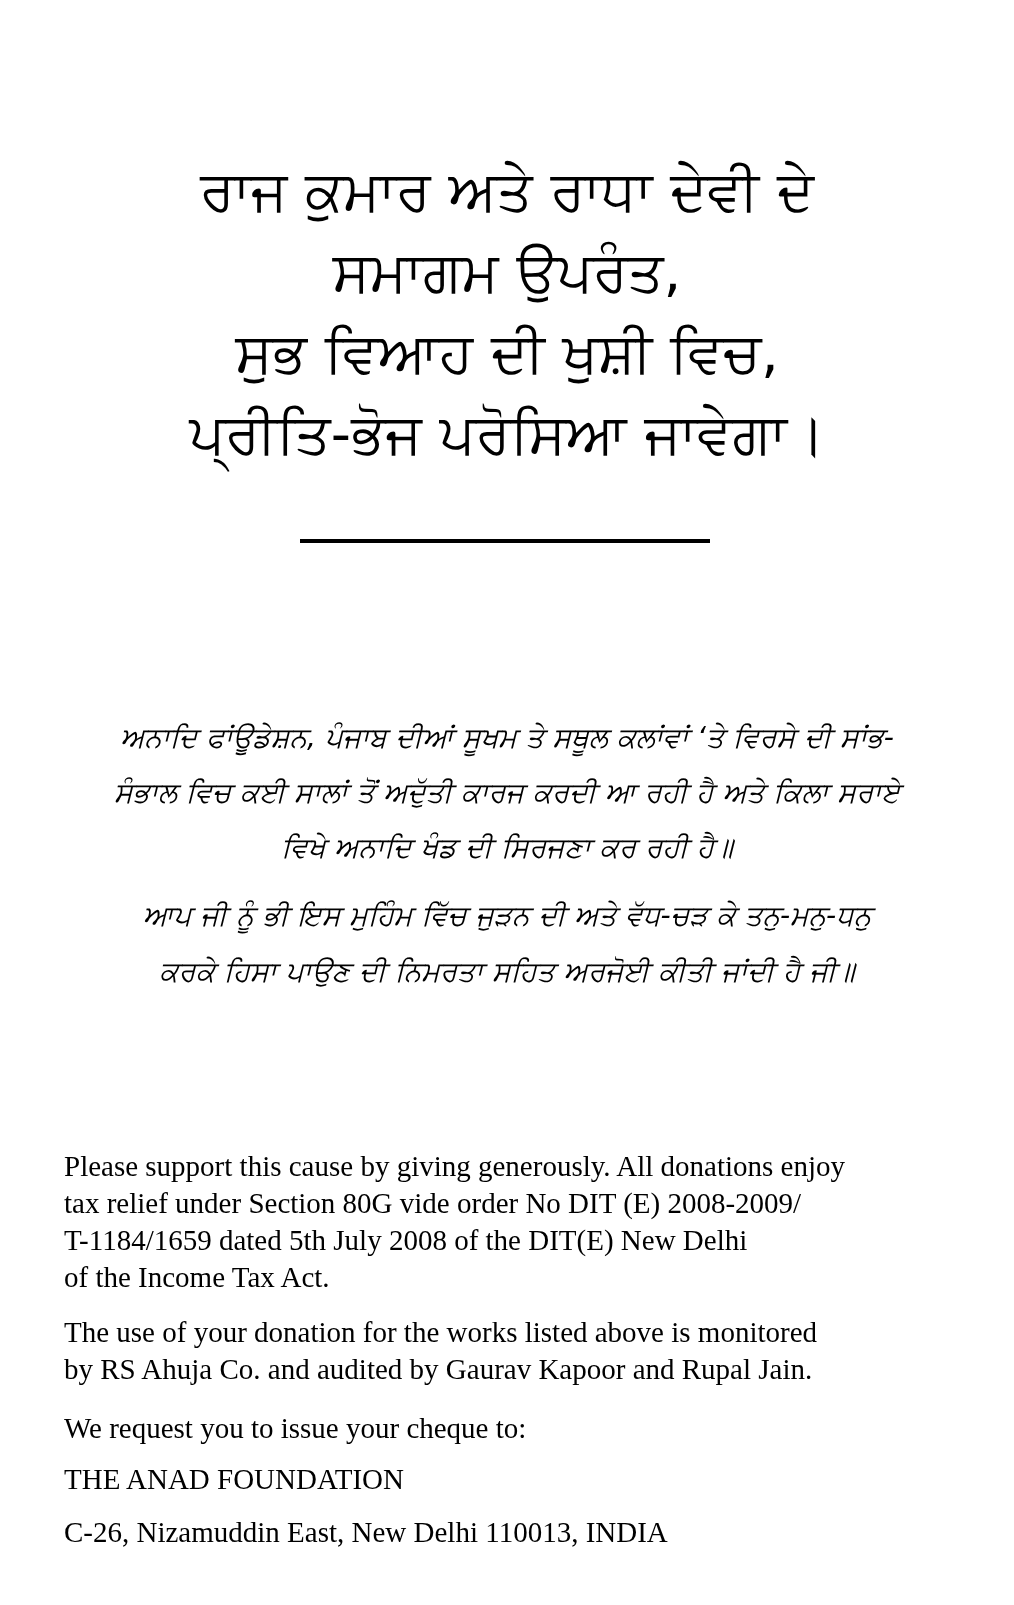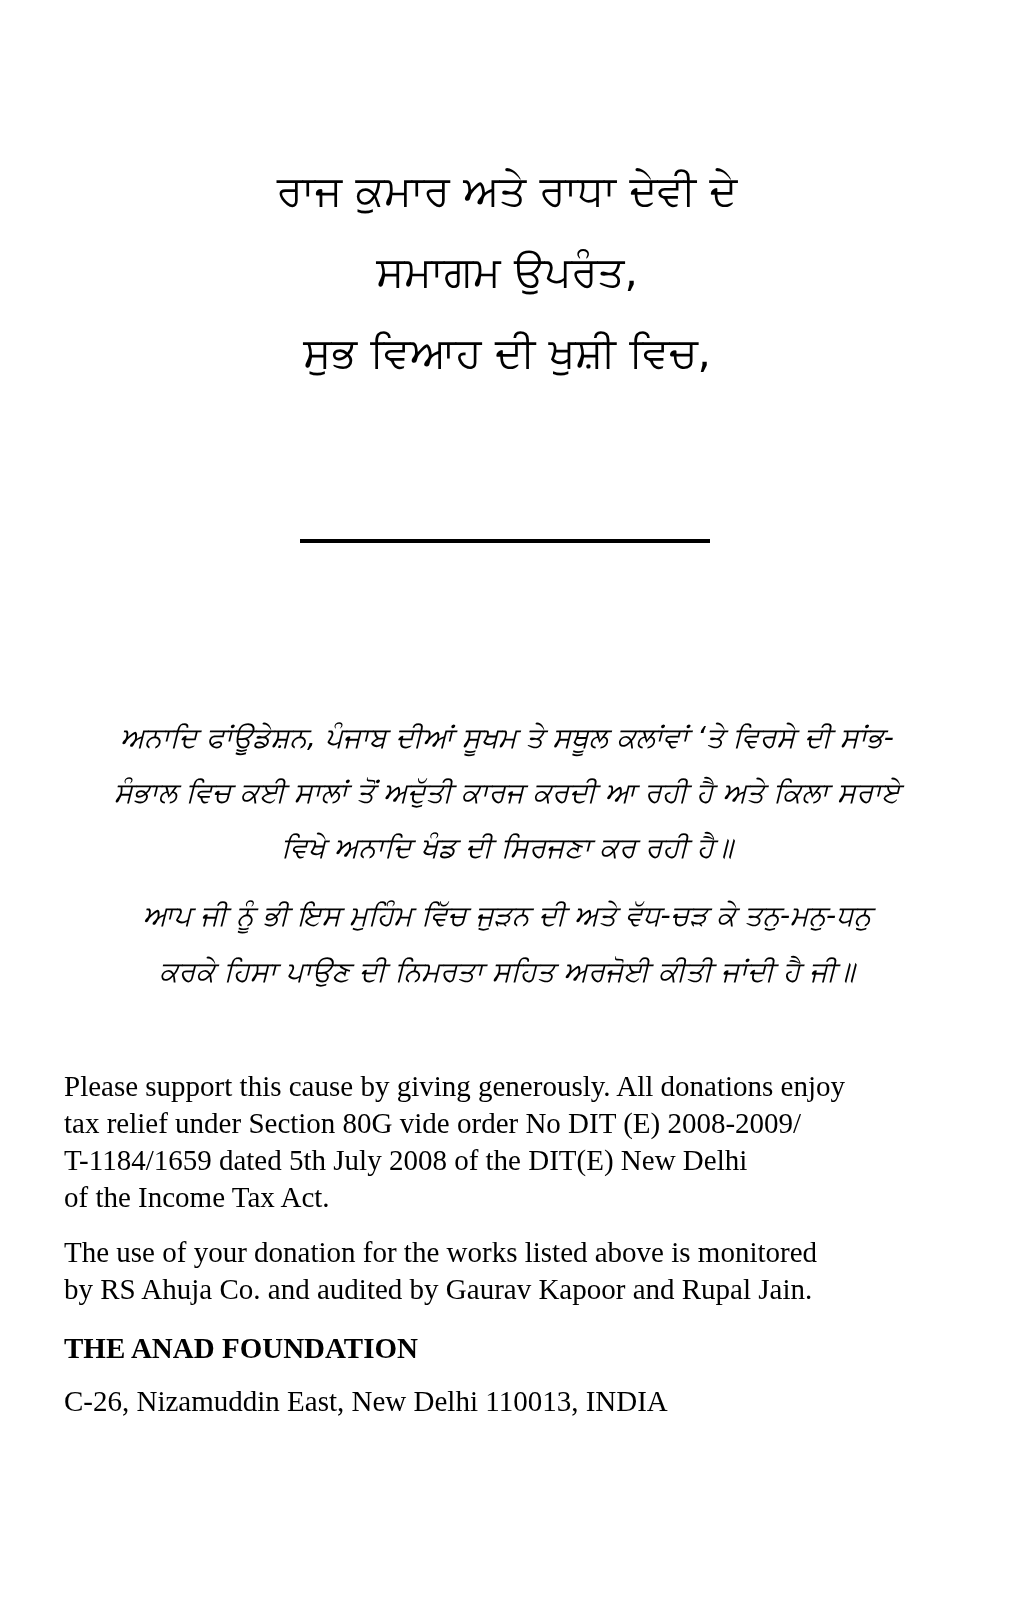--- a/index.html
+++ b/index.html
@@ -15,21 +15,21 @@
     overflow: hidden;
   }
   
   .heading {
     position: absolute;
     top: 150px;
     left: 0;
     right: 0;
     text-align: center;
     font-family: "DejaVu Sans", sans-serif;
-    font-size: 42px;
+    font-size: 56px;
     font-weight: 400;
     color: #000000;
   }
   .heading .h-line {
     height: 81px;
     line-height: 81px;
     white-space: nowrap;
   }
   
   .divider {
@@ -52,43 +52,44 @@
     color: #000000;
     font-style: italic;
   }
   .pa-para .p-line { line-height: 55px; }
   .pa-para-1 { top: 710px; }
   .pa-para-2 { top: 888px; }
   .pa-para-2 .p-line { line-height: 56px; text-align: center; }
   
   .english {
     position: absolute;
-    top: 1068px;
+    top: 1148px;
     left: 64px;
     right: 54px;
     font-family: "Liberation Serif", serif;
     font-size: 29px;
     line-height: 37px;
     color: #000000;
     text-align: left;
   }
   .english .para { margin: 0 0 18px 0; }
   .english .para-audit { margin-bottom: 22px; }
   .english .para-cheque { margin-bottom: 14px; }
-  .english .para-payee { margin-bottom: 16px; font-weight: bold; }
+  .english .para-payee { margin-bottom: 16px; font-weight: normal; }
   .english .para-address { margin-bottom: 16px; }
   .english .e-line { white-space: nowrap; }
 </style>
 </head>
 <body>
 
 <div class="heading">
   <div class="h-line">ਰਾਜ ਕੁਮਾਰ ਅਤੇ ਰਾਧਾ ਦੇਵੀ ਦੇ</div>
   <div class="h-line">ਸਮਾਗਮ ਉਪਰੰਤ,</div>
   <div class="h-line">ਸੁਭ ਵਿਆਹ ਦੀ ਖੁਸ਼ੀ ਵਿਚ,</div>
+  <div class="h-line">ਪ੍ਰੀਤਿ-ਭੋਜ ਪਰੋਸਿਆ ਜਾਵੇਗਾ।</div>
 </div>
 
 <div class="divider"></div>
 
 <div class="pa-para pa-para-1">
   <div class="p-line">ਅਨਾਦਿ ਫਾਂਊਡੇਸ਼ਨ, ਪੰਜਾਬ ਦੀਆਂ ਸੂਖਮ ਤੇ ਸਥੂਲ ਕਲਾਂਵਾਂ ‘ਤੇ ਵਿਰਸੇ ਦੀ ਸਾਂਭ-</div>
   <div class="p-line">ਸੰਭਾਲ ਵਿਚ ਕਈ ਸਾਲਾਂ ਤੋਂ ਅਦੁੱਤੀ ਕਾਰਜ ਕਰਦੀ ਆ ਰਹੀ ਹੈ ਅਤੇ ਕਿਲਾ ਸਰਾਏ</div>
   <div class="p-line">ਵਿਖੇ ਅਨਾਦਿ ਖੰਡ ਦੀ ਸਿਰਜਣਾ ਕਰ ਰਹੀ ਹੈ॥</div>
 </div>
 
@@ -104,18 +105,19 @@
     <div class="e-line">tax relief under Section 80G vide order No DIT (E) 2008-2009/</div>
     <div class="e-line">T-1184/1659 dated 5th July 2008 of the DIT(E) New Delhi</div>
     <div class="e-line">of the Income Tax Act.</div>
   </div>
 
   <div class="para para-audit">
     <div class="e-line">The use of your donation for the works listed above is monitored</div>
     <div class="e-line">by RS Ahuja Co. and audited by Gaurav Kapoor and Rupal Jain.</div>
   </div>
 
+  <div class="para para-cheque">We request you to issue your cheque to:</div>
 
   <div class="para para-payee">THE ANAD FOUNDATION</div>
 
   <div class="para para-address">C-26, Nizamuddin East, New Delhi 110013, INDIA</div>
 
 </div>
 
 </body></html>

